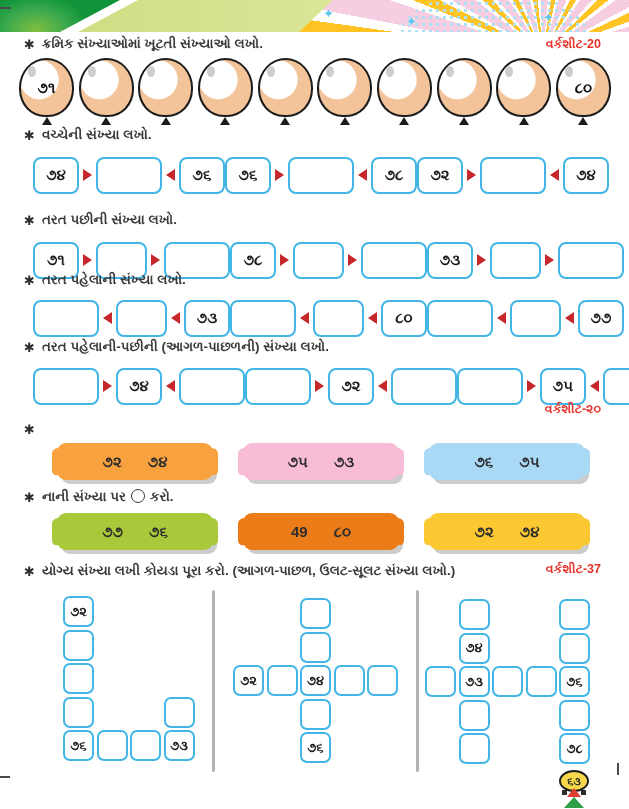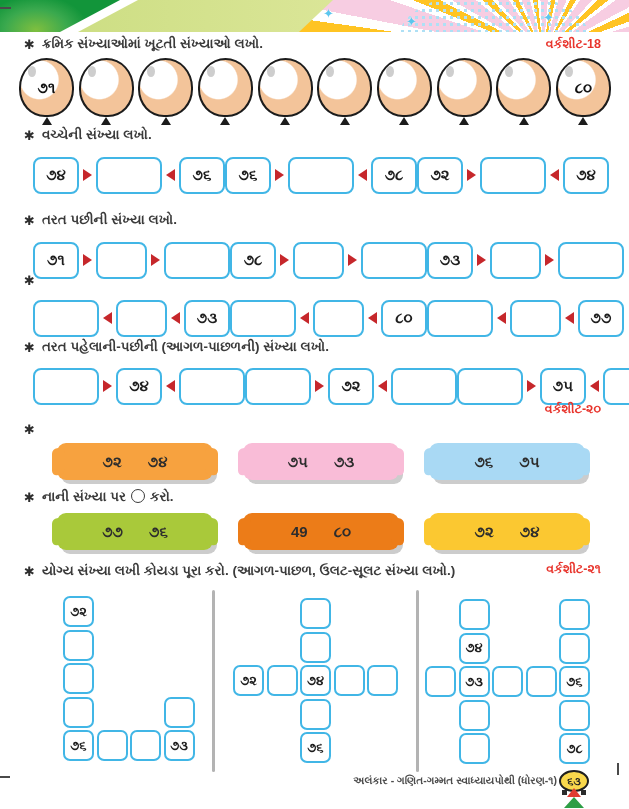--- a/index.html
+++ b/index.html
@@ -104,21 +104,21 @@
     <span class="sparkle" style="left:543px;top:10px;">✦</span>
   </div>
   <div class="cropmark" style="left:0;top:7px;width:11px;height:2px;"></div>
   <div class="cropmark" style="left:0;top:776px;width:10px;height:2px;"></div>
   <div class="cropmark" style="left:617px;top:763px;width:2px;height:12px;"></div>
 
   <div class="head" style="top:36px;">
     <span class="bullet">✱</span>
     <span class="htxt">ક્રમિક સંખ્યાઓમાં ખૂટતી સંખ્યાઓ લખો.</span>
   </div>
-  <div class="wsheet" style="top:37px;">વર્કશીટ-18</div>
+  <div class="wsheet" style="top:37px;">વર્કશીટ-20</div>
 
   <div class="balloons">
     <div class="balloon">૭૧</div>
     <div class="balloon"></div>
     <div class="balloon"></div>
     <div class="balloon"></div>
     <div class="balloon"></div>
     <div class="balloon"></div>
     <div class="balloon"></div>
     <div class="balloon"></div>
@@ -181,20 +181,21 @@
       <div class="box sm">૭૩</div>
       <span class="arr r"></span>
       <div class="box mid"></div>
       <span class="arr r"></span>
       <div class="box wide"></div>
     </div>
   </div>
 
   <div class="head" style="top:272px;">
     <span class="bullet">✱</span>
+    <span class="htxt">તરત પહેલાની સંખ્યા લખો.</span>
   </div>
   <div class="numrow" style="top:292px;">
     <div class="grp">
       <div class="box wide"></div>
       <span class="arr l"></span>
       <div class="box mid"></div>
       <span class="arr l"></span>
       <div class="box sm">૭૩</div>
     </div>
     <div class="vdiv"></div>
@@ -282,21 +283,21 @@
     <div class="strip" style="background: rgb(251, 200, 49);">
       <span class="snum">૭૨</span>
       <span class="snum">૭૪</span>
     </div>
   </div>
 
   <div class="head" style="top:563px;">
     <span class="bullet">✱</span>
     <span class="htxt">યોગ્ય સંખ્યા લખી કોયડા પૂરા કરો. (આગળ-પાછળ, ઉલટ-સૂલટ સંખ્યા લખો.)</span>
   </div>
-  <div class="wsheet" style="top:562px;">વર્કશીટ-૨૧</div>
+  <div class="wsheet" style="top:562px;">વર્કશીટ-37</div>
 
   <div class="pz c4" style="left:63px;top:596px;">
     <div class="cell" style="grid-area:1/1;">૭૨</div>
     <div class="cell" style="grid-area:2/1;"></div>
     <div class="cell" style="grid-area:3/1;"></div>
     <div class="cell" style="grid-area:4/1;"></div>
     <div class="cell" style="grid-area:5/1;">૭૬</div>
     <div class="cell" style="grid-area:5/2;"></div>
     <div class="cell" style="grid-area:5/3;"></div>
     <div class="cell" style="grid-area:4/4;"></div>
@@ -328,21 +329,20 @@
     <div class="cell" style="grid-area:3/4;"></div>
     <div class="cell" style="grid-area:3/5;">૭૬</div>
     <div class="cell" style="grid-area:4/2;"></div>
     <div class="cell" style="grid-area:5/2;"></div>
     <div class="cell" style="grid-area:1/5;"></div>
     <div class="cell" style="grid-area:2/5;"></div>
     <div class="cell" style="grid-area:4/5;"></div>
     <div class="cell" style="grid-area:5/5;">૭૮</div>
   </div>
 
-  <div class="ftext">અલંકાર - ગણિત-ગમ્મત સ્વાધ્યાયપોથી (ધોરણ-૧)</div>
   <div class="badge">૬૩</div>
   <div class="logo">
     <div class="sq a"></div>
     <div class="sq b"></div>
     <div class="tri-red"></div>
     <div class="tri-green"></div>
   </div>
 
 </div>
 

